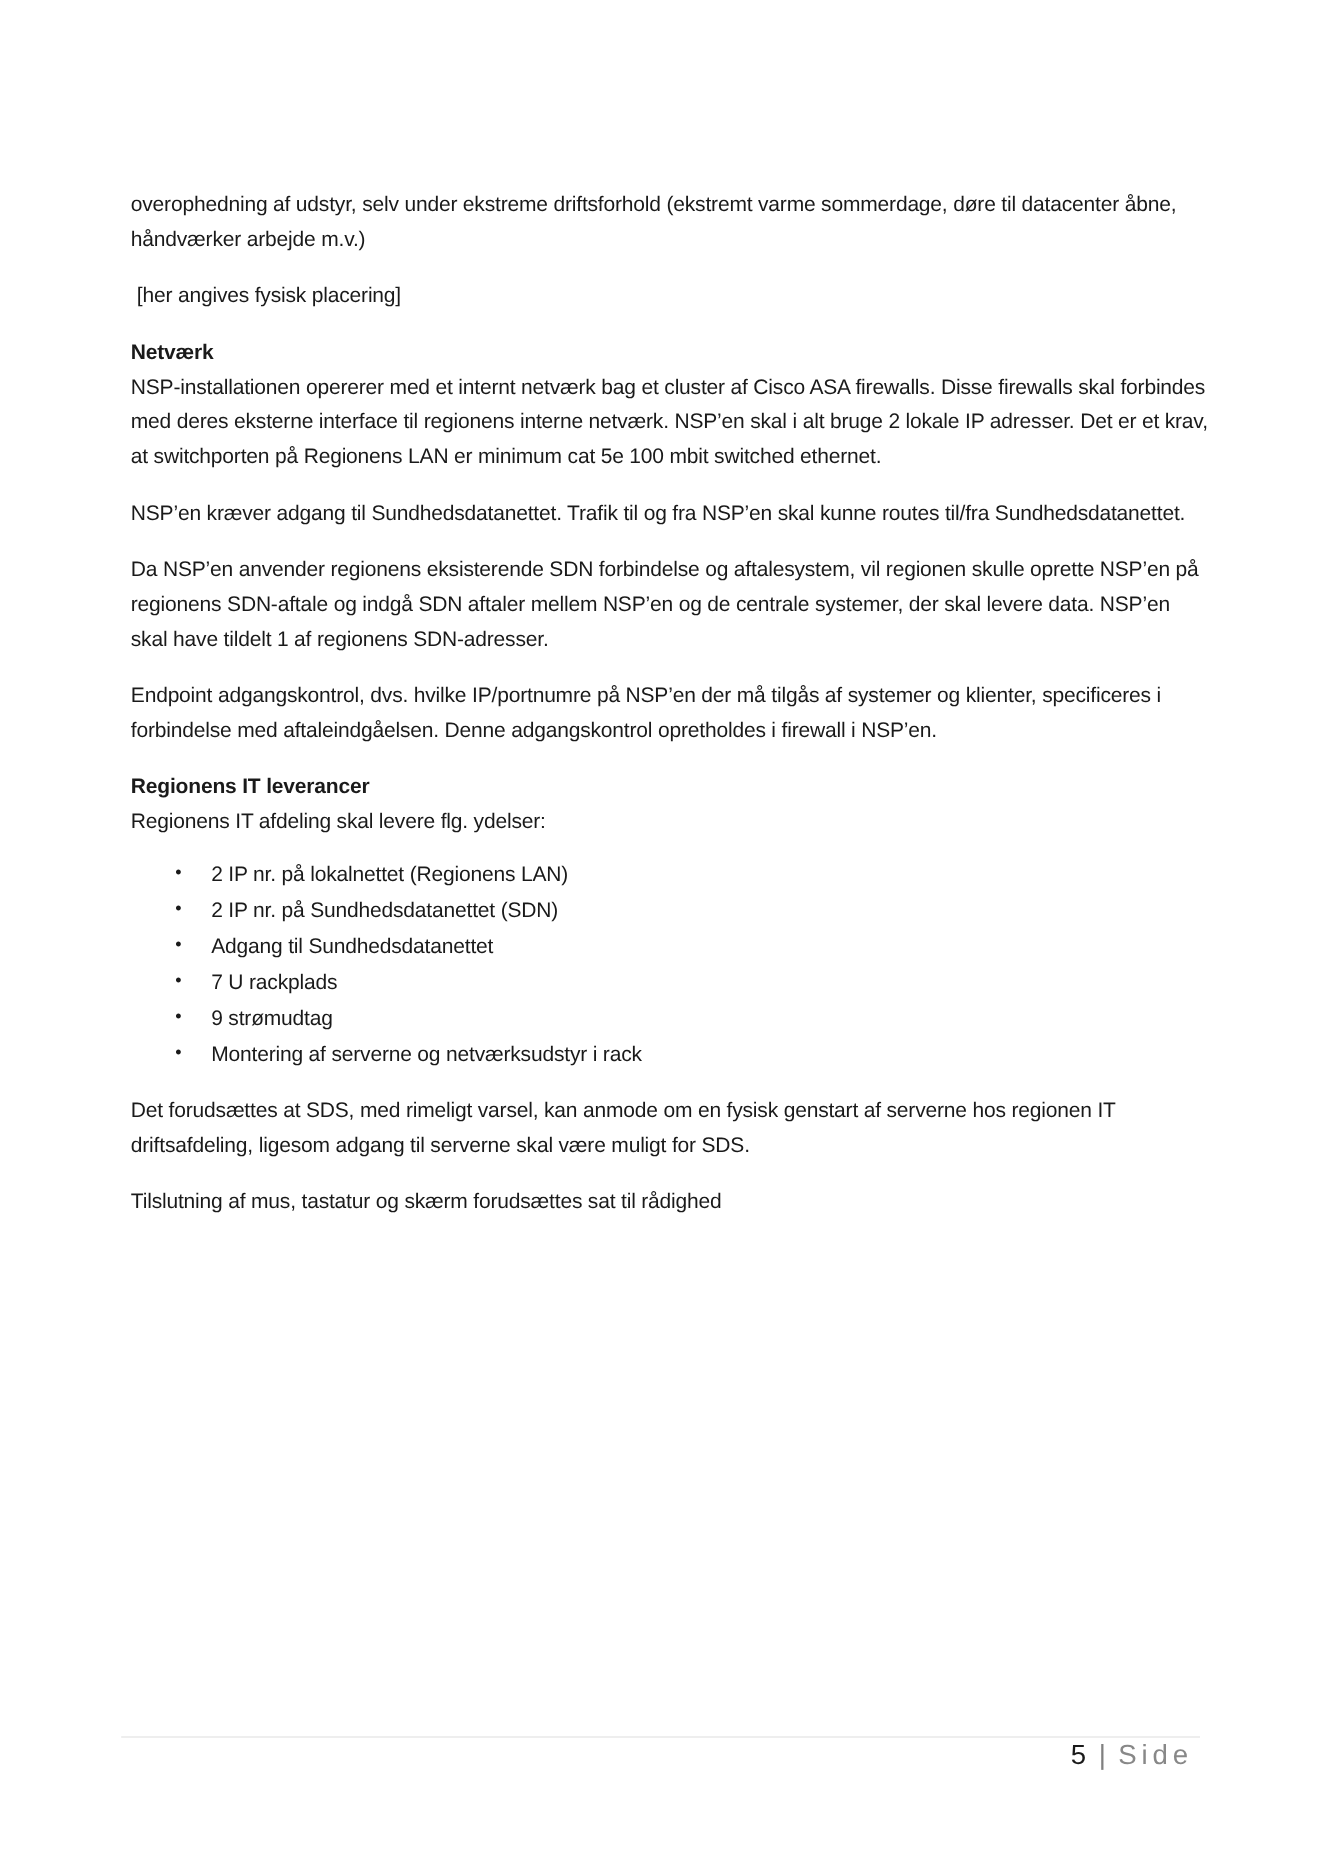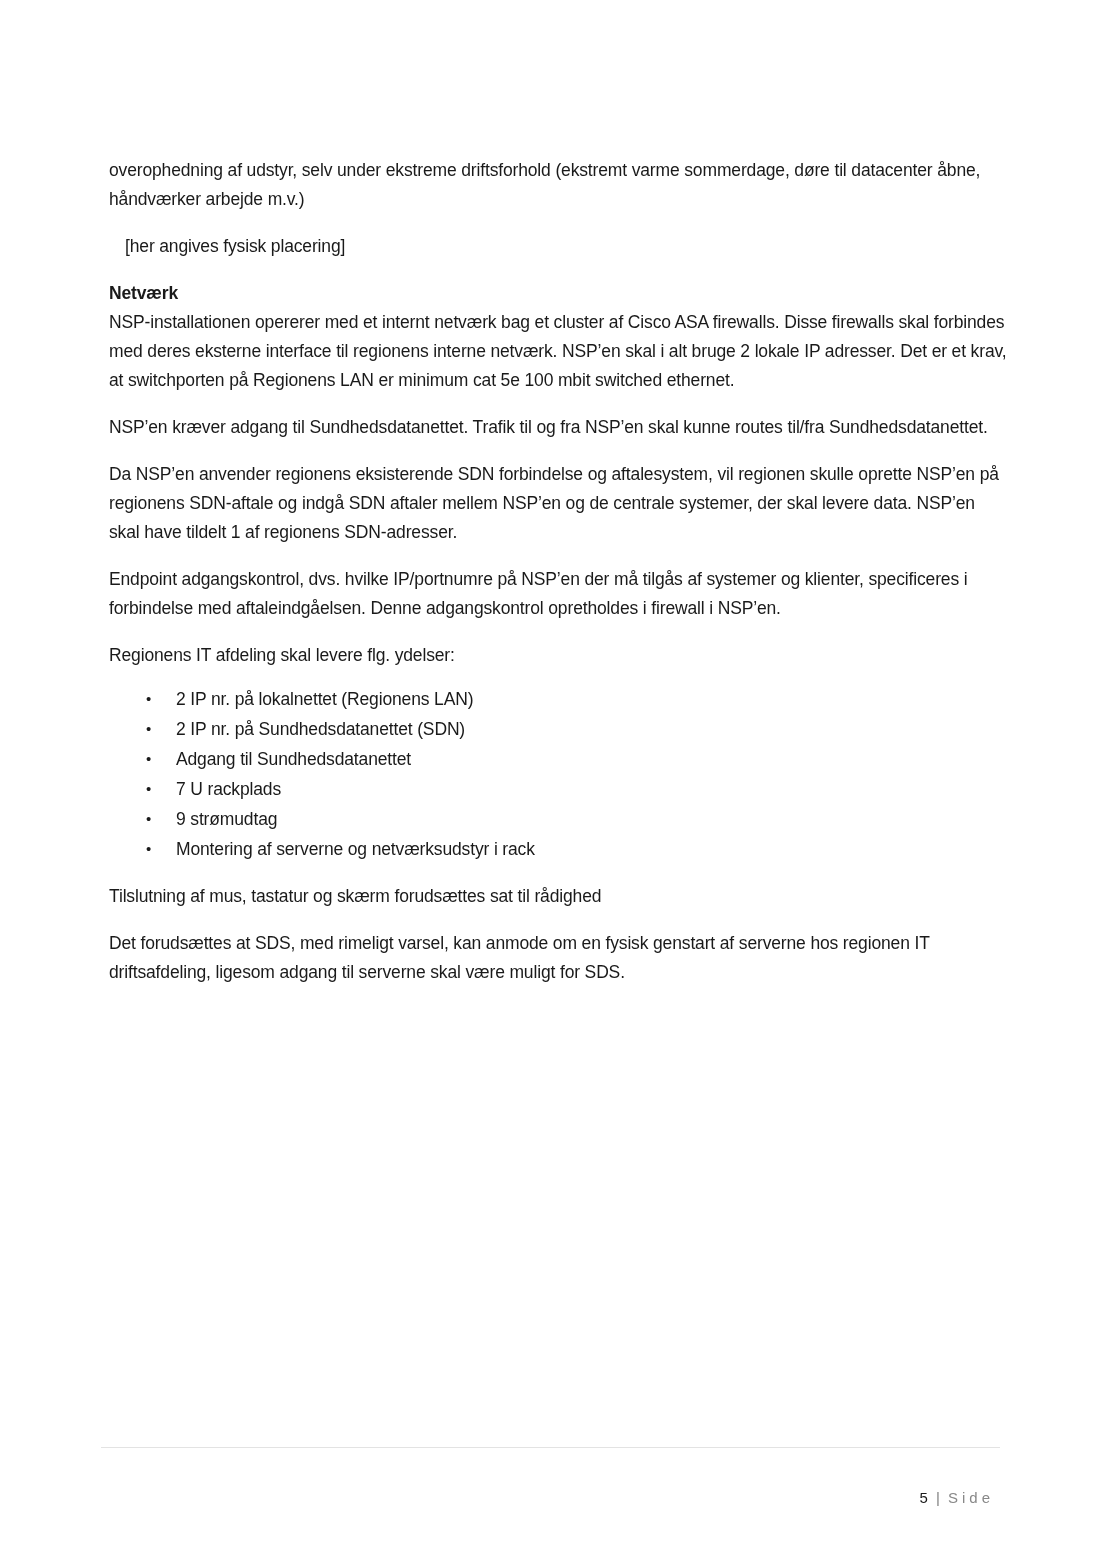--- a/index.html
+++ b/index.html
@@ -28,21 +28,21 @@
       margin: 0 0 18px 0;
     }
     .heading {
       font-weight: bold;
       margin: 0;
     }
     .heading + p {
       margin-top: 0;
     }
     .placeholder {
-      margin-left: 16px;
+      margin-left: 5px;
     }
     ul.deliverables {
       list-style: none;
       margin: 0 0 18px 0;
       padding: 0;
     }
     ul.deliverables li {
       position: relative;
       padding-left: 67px;
       line-height: 30px;
@@ -58,23 +58,22 @@
       left: 101px;
       top: 1447px;
       width: 899px;
       height: 1px;
       background: #e3e3e3;
     }
     .footer {
       position: absolute;
       right: 108px;
       top: 1450px;
-      font-size: 15px;
+      font-size: 23px;
       line-height: 24px;
-      margin-top: 36px;
     }
     .footer .num {
       color: #1a1a1a;
     }
     .footer .sep {
       color: #808080;
       margin: 0 4px;
     }
     .footer .side {
       color: #888888;
@@ -91,31 +90,32 @@
 
   <div>
     <p class="heading">Netværk</p>
     <p>NSP-installationen opererer med et internt netværk bag et cluster af Cisco ASA  firewalls. Disse firewalls skal forbindes med deres eksterne interface til regionens interne netværk. NSP’en skal i alt bruge 2 lokale IP adresser. Det er et krav, at switchporten på Regionens LAN er minimum cat 5e 100 mbit switched ethernet.</p>
     <p>NSP’en kræver adgang til Sundhedsdatanettet. Trafik til og fra NSP’en skal kunne routes til/fra Sundhedsdatanettet.</p>
     <p>Da NSP’en anvender regionens eksisterende SDN forbindelse og aftalesystem, vil regionen skulle oprette NSP’en på regionens SDN-aftale og indgå SDN aftaler mellem NSP’en og de centrale systemer, der skal levere data. NSP’en skal have tildelt 1 af regionens SDN-adresser.</p>
     <p>Endpoint adgangskontrol, dvs. hvilke IP/portnumre på NSP’en der må tilgås af systemer og klienter, specificeres i forbindelse med aftaleindgåelsen. Denne adgangskontrol opretholdes i firewall i NSP’en.</p>
   </div>
 
   <div>
+    <p class="heading">Regionens IT leverancer</p>
     <p style="margin-bottom:14px;">Regionens IT afdeling skal levere flg. ydelser:</p>
     <ul class="deliverables">
       <li><span class="bullet">•</span><span>2 IP nr. på lokalnettet (Regionens LAN)</span></li>
       <li><span class="bullet">•</span><span>2 IP nr. på Sundhedsdatanettet (SDN)</span></li>
       <li><span class="bullet">•</span><span>Adgang til Sundhedsdatanettet</span></li>
       <li><span class="bullet">•</span><span>7 U rackplads</span></li>
       <li><span class="bullet">•</span><span>9 strømudtag</span></li>
       <li><span class="bullet">•</span><span>Montering af serverne og netværksudstyr i rack</span></li>
     </ul>
+    <p>Det forudsættes at SDS, med rimeligt varsel, kan anmode om en fysisk genstart af serverne hos regionen IT driftsafdeling, ligesom adgang til serverne skal være muligt for SDS.</p>
     <p>Tilslutning af mus, tastatur og skærm forudsættes sat til rådighed</p>
-    <p>Det forudsættes at SDS, med rimeligt varsel, kan anmode om en fysisk genstart af serverne hos regionen IT driftsafdeling, ligesom adgang til serverne skal være muligt for SDS.</p>
   </div>
 </div>
 
 <div class="footer-rule"></div>
 <div class="footer">
   <span class="num">5</span>
   <span class="sep">|</span>
   <span class="side">Side</span>
 </div>
 

